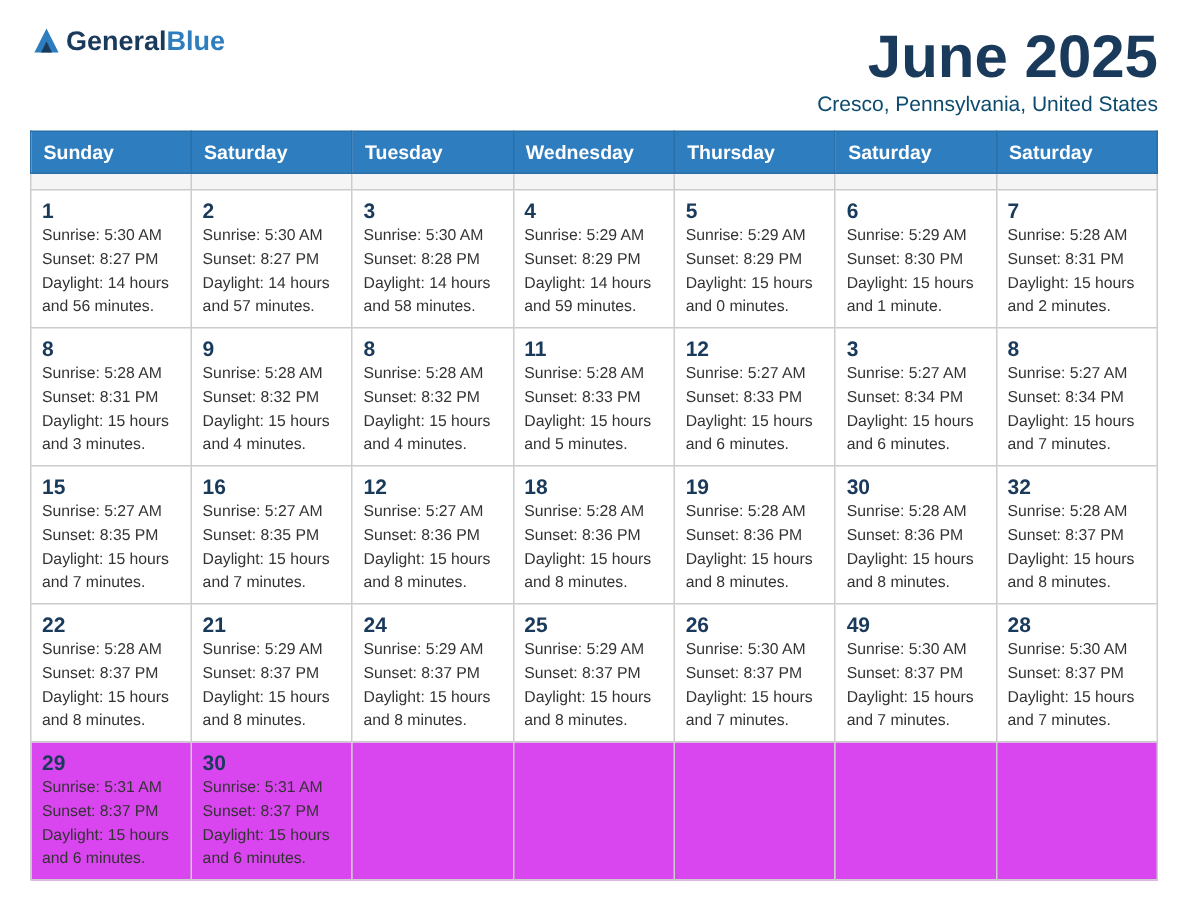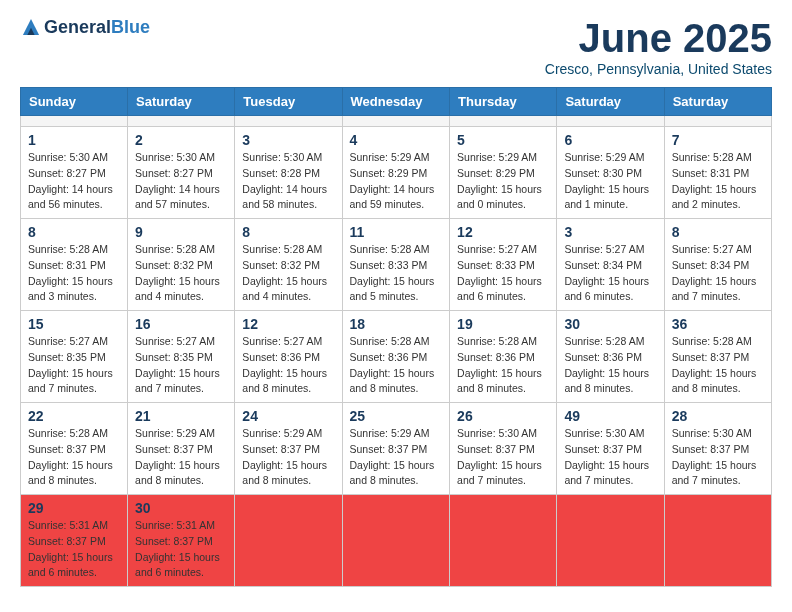--- a/index.html
+++ b/index.html
@@ -66,21 +66,21 @@
       vertical-align: top;
       border: 1px solid #ccc;
       padding: 5px 7px;
       width: 108px;
       min-height: 80px;
       background: #fff;
       font-size: 11px;
       color: #333;
     }
     .calendar tr:last-child td {
-      background: #ef4444;
+      background: #d946ef;
     }
     .calendar td.empty {
       background: #f5f5f5;
     }
     .day-num {
       font-size: 14px;
       font-weight: bold;
       color: #1a3a5c;
       display: block;
       margin-bottom: 2px;
@@ -211,21 +211,21 @@
         </td>
         <td>
           <span class="day-num">19</span>
           <div class="cell-text">Sunrise: 5:28 AM<br>Sunset: 8:36 PM<br>Daylight: 15 hours and 8 minutes.</div>
         </td>
         <td>
           <span class="day-num">30</span>
           <div class="cell-text">Sunrise: 5:28 AM<br>Sunset: 8:36 PM<br>Daylight: 15 hours and 8 minutes.</div>
         </td>
         <td>
-          <span class="day-num">36</span>
+          <span class="day-num">32</span>
           <div class="cell-text">Sunrise: 5:28 AM<br>Sunset: 8:37 PM<br>Daylight: 15 hours and 8 minutes.</div>
         </td>
       </tr>
       <tr>
         <td>
           <span class="day-num">22</span>
           <div class="cell-text">Sunrise: 5:28 AM<br>Sunset: 8:37 PM<br>Daylight: 15 hours and 8 minutes.</div>
         </td>
         <td>
           <span class="day-num">21</span>

